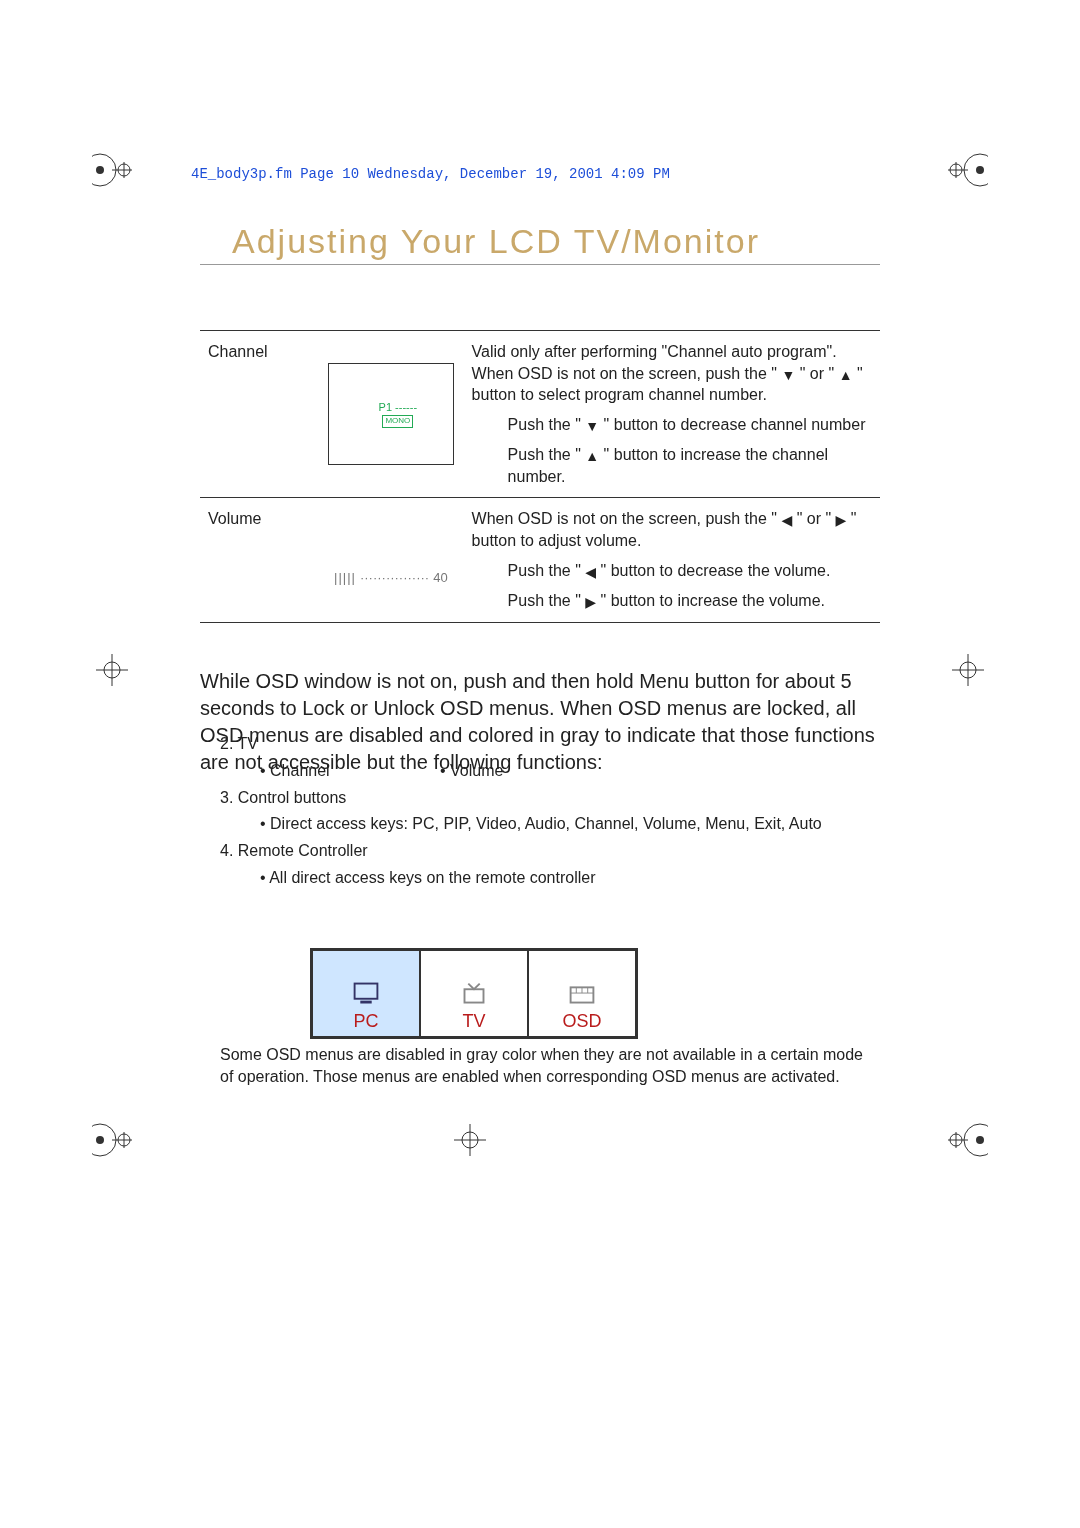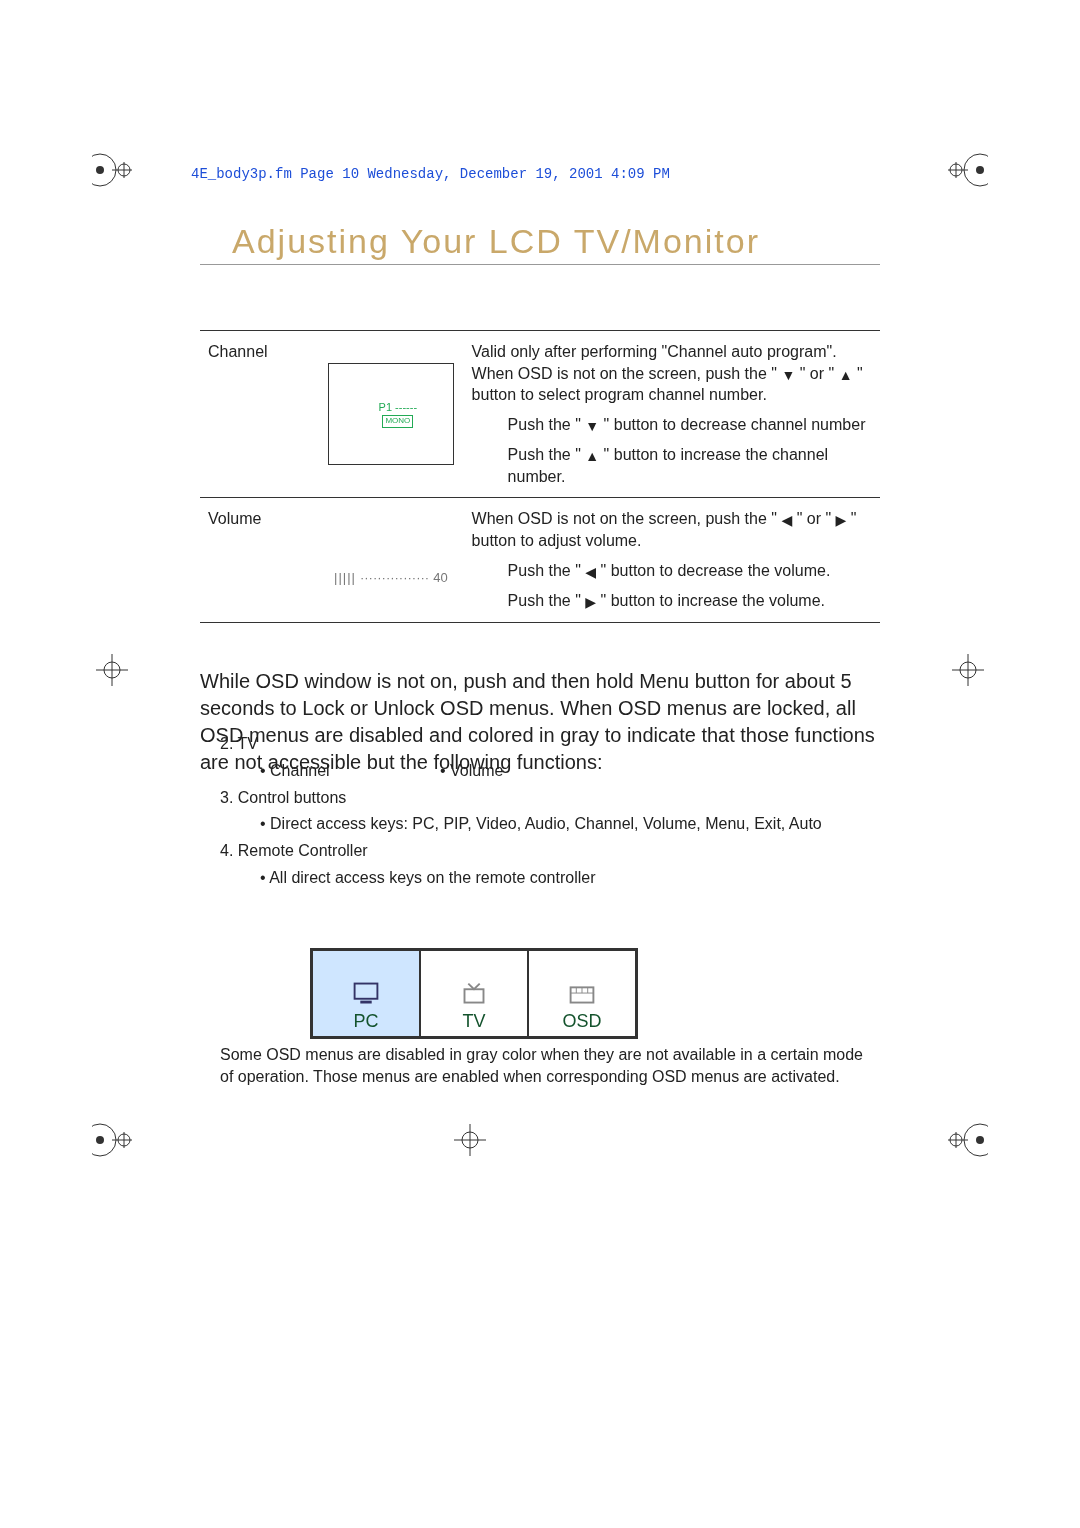--- a/index.html
+++ b/index.html
@@ -135,21 +135,21 @@
     border-collapse: collapse;
   }
   .menu-trio td {
     width: 104px;
     height: 80px;
     border: 2px solid #333;
     text-align: center;
     vertical-align: bottom;
     padding-bottom: 4px;
     font-size: 18px;
-    color: #14532d;
+    color: #b91c1c;
   }
   .menu-trio td.sel { background: #cfe6ff; }
   .menu-trio svg { width: 38px; height: 30px; display:block; margin: 6px auto 2px; }
 
   .trio-note {
     position: absolute;
     left: 220px;
     top: 1044px;
     width: 660px;
     font-size: 16px;

